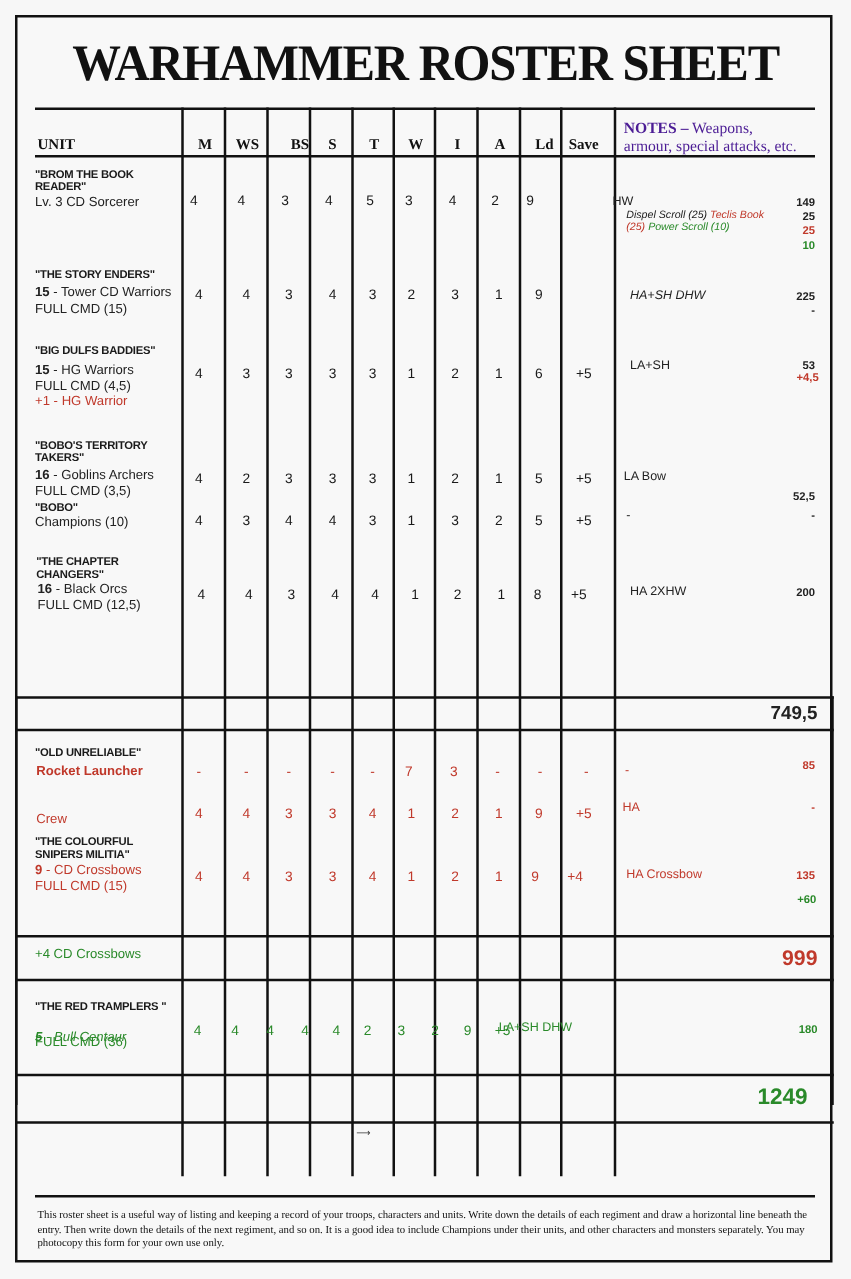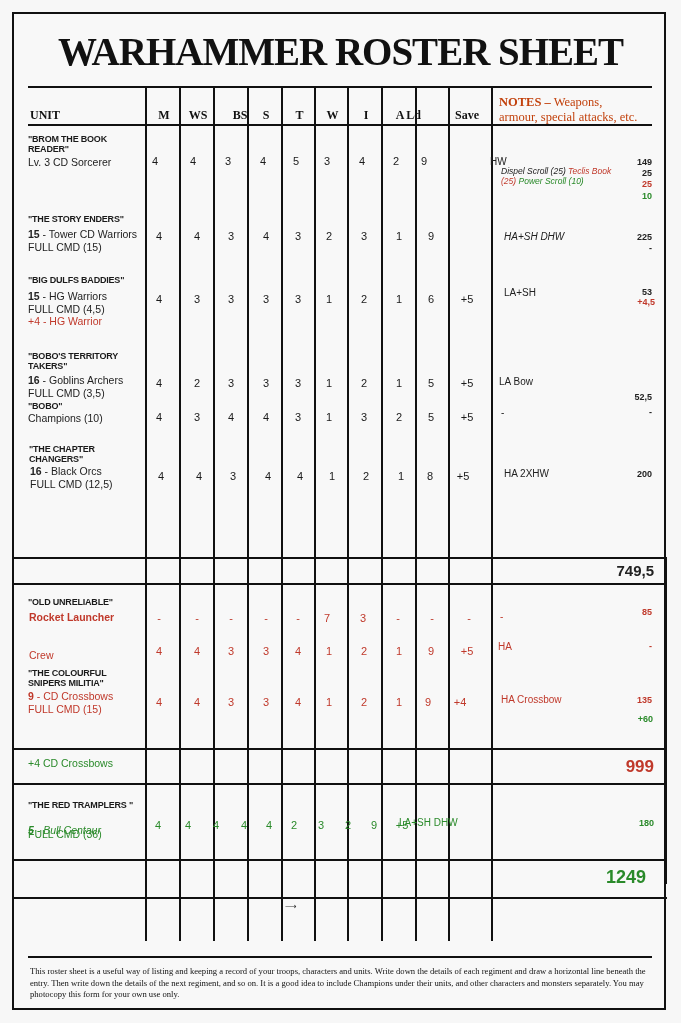--- a/index.html
+++ b/index.html
@@ -2,21 +2,21 @@
 <html><head>
 <meta charset="utf-8">
 <style>
   html,body{margin:0;padding:0;background:#f7f7f7;}
   body{width:681px;height:1023px;position:relative;overflow:hidden;font-family:"Liberation Sans",sans-serif;color:#1a1a1a;}
   .frame{position:absolute;left:12px;top:12px;width:654px;height:998px;border:2px solid #111;box-sizing:border-box;background:#f8f8f8;}
   .title{position:absolute;left:0;top:28px;width:681px;text-align:center;font-family:"Liberation Serif",serif;font-weight:bold;font-size:39px;letter-spacing:-1px;color:#111;transform:scaleY(1.05);}
   .hline{position:absolute;background:#111;}
   .vline{position:absolute;width:2px;background:#111;}
   .hdr{position:absolute;font-family:"Liberation Serif",serif;font-weight:bold;font-size:12px;color:#111;text-align:center;}
-  .notes-hdr{position:absolute;left:499px;top:95px;font-family:"Liberation Serif",serif;font-size:12.5px;line-height:15px;color:#c2410c;}
+  .notes-hdr{position:absolute;left:499px;top:95px;font-family:"Liberation Serif",serif;font-size:12.5px;line-height:15px;color:#4c1d95;}
   .notes-hdr b{font-weight:bold;}
   .txt{position:absolute;font-size:10.5px;line-height:12.5px;white-space:nowrap;}
   .unitname{font-weight:bold;font-size:9px;line-height:10px;letter-spacing:-0.2px;}
   .stat{position:absolute;font-size:11px;text-align:center;width:30px;}
   .pts{position:absolute;font-size:9px;font-weight:bold;text-align:right;width:50px;}
   .total{position:absolute;font-weight:bold;text-align:right;width:120px;}
   .red{color:#c0392b;}
   .green{color:#2a8a2a;}
   .dark{color:#222;}
   .footer{position:absolute;left:30px;top:966px;width:622px;font-family:"Liberation Serif",serif;font-size:8.6px;line-height:11.5px;color:#111;}
@@ -33,21 +33,21 @@
 
 <div class="hdr" style="left:30px;top:108px;text-align:left;">UNIT</div>
 <div class="hdr" style="left:148px;top:108px;width:32px;">M</div>
 <div class="hdr" style="left:182px;top:108px;width:32px;">WS</div>
 <div class="hdr" style="left:216px;top:108px;width:48px;">BS</div>
 <div class="hdr" style="left:250px;top:108px;width:32px;">S</div>
 <div class="hdr" style="left:284px;top:108px;width:31px;">T</div>
 <div class="hdr" style="left:317px;top:108px;width:31px;">W</div>
 <div class="hdr" style="left:350px;top:108px;width:32px;">I</div>
 <div class="hdr" style="left:384px;top:108px;width:32px;">A</div>
-<div class="hdr" style="left:398px;top:108px;width:31px;">Ld</div>
+<div class="hdr" style="left:420px;top:108px;width:31px;">Ld</div>
 <div class="hdr" style="left:451px;top:108px;width:32px;">Save</div>
 <div class="notes-hdr">
   <b>NOTES –</b> <span>Weapons,</span><br>
   <span>armour, special attacks, etc.</span>
 </div>
 
 <div class="vline" style="left:145px;top:86px;height:855px;"></div>
 <div class="vline" style="left:179px;top:86px;height:855px;"></div>
 <div class="vline" style="left:213px;top:86px;height:855px;"></div>
 <div class="vline" style="left:247px;top:86px;height:855px;"></div>
@@ -110,21 +110,21 @@
   <div class="stat" style="left:416px;top:230px;">9</div>
   <div class="txt dark" style="left:504px;top:231px;font-size:10px;font-style:italic;">HA+SH DHW</div>
   <div class="pts dark" style="left:602px;top:232px;">225</div>
   <div class="pts dark" style="left:602px;top:243px;">-</div>
 </div>
 
 <div>
   <div class="txt unitname" style="left:28px;top:275px;">"BIG DULFS BADDIES"</div>
   <div class="txt dark" style="left:28px;top:290px;"><b>15</b><span> - HG Warriors</span></div>
   <div class="txt dark" style="left:28px;top:303px;">FULL CMD (4,5)</div>
-  <div class="txt red" style="left:28px;top:315px;">+4 - HG Warrior</div>
+  <div class="txt red" style="left:28px;top:315px;">+1 - HG Warrior</div>
   <div class="stat" style="left:144px;top:293px;">4</div>
   <div class="stat" style="left:182px;top:293px;">3</div>
   <div class="stat" style="left:216px;top:293px;">3</div>
   <div class="stat" style="left:251px;top:293px;">3</div>
   <div class="stat" style="left:283px;top:293px;">3</div>
   <div class="stat" style="left:314px;top:293px;">1</div>
   <div class="stat" style="left:349px;top:293px;">2</div>
   <div class="stat" style="left:384px;top:293px;">1</div>
   <div class="stat" style="left:416px;top:293px;">6</div>
   <div class="stat" style="left:452px;top:293px;">+5</div>

